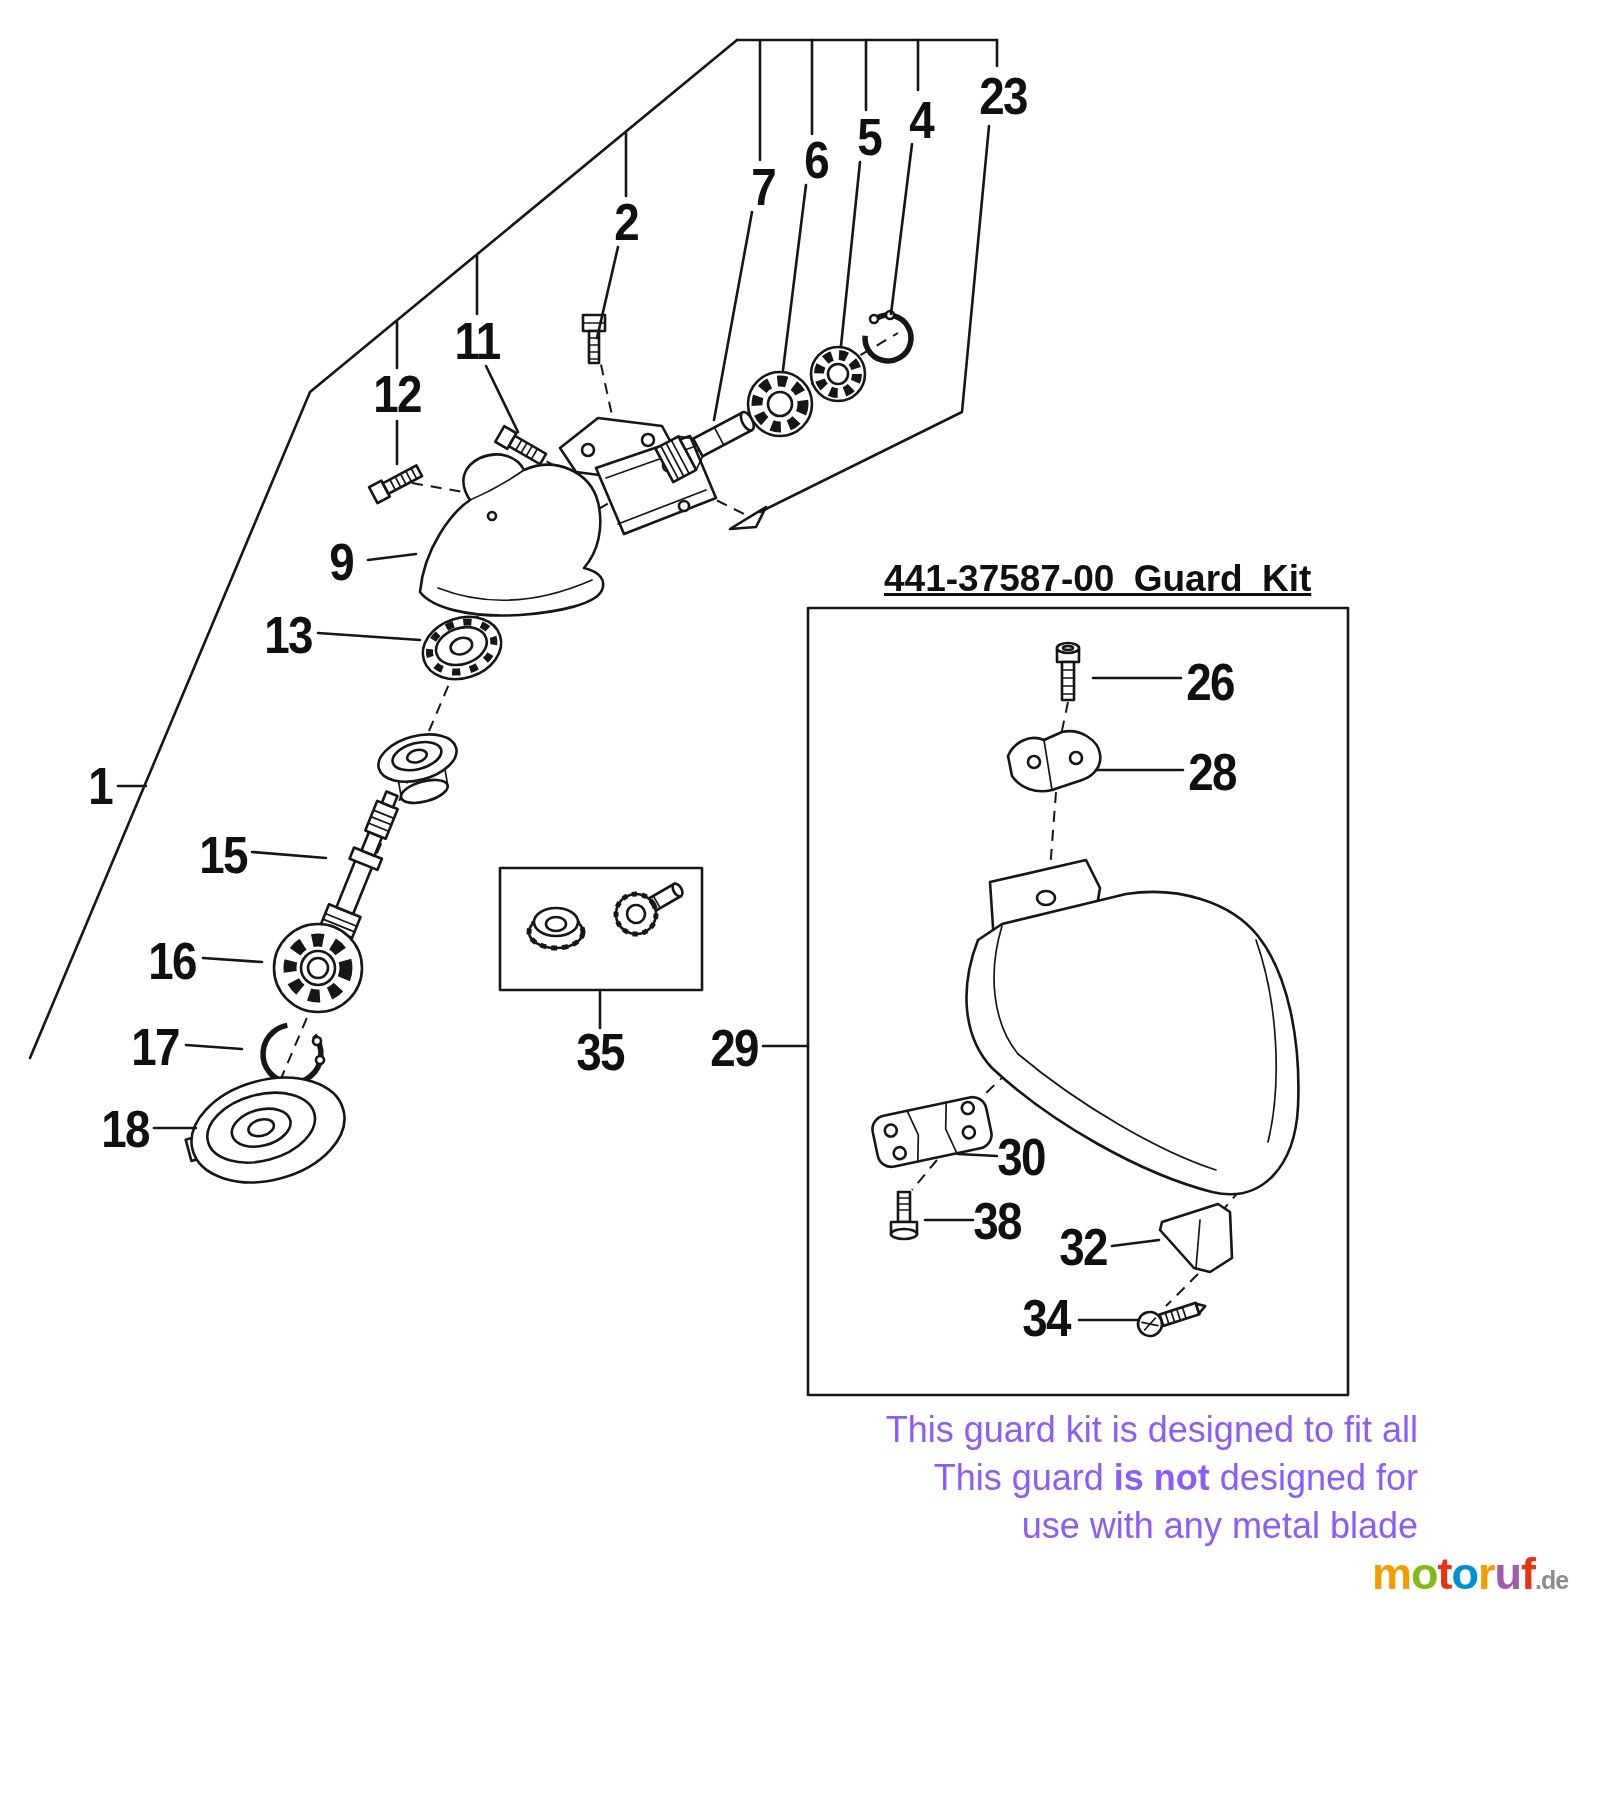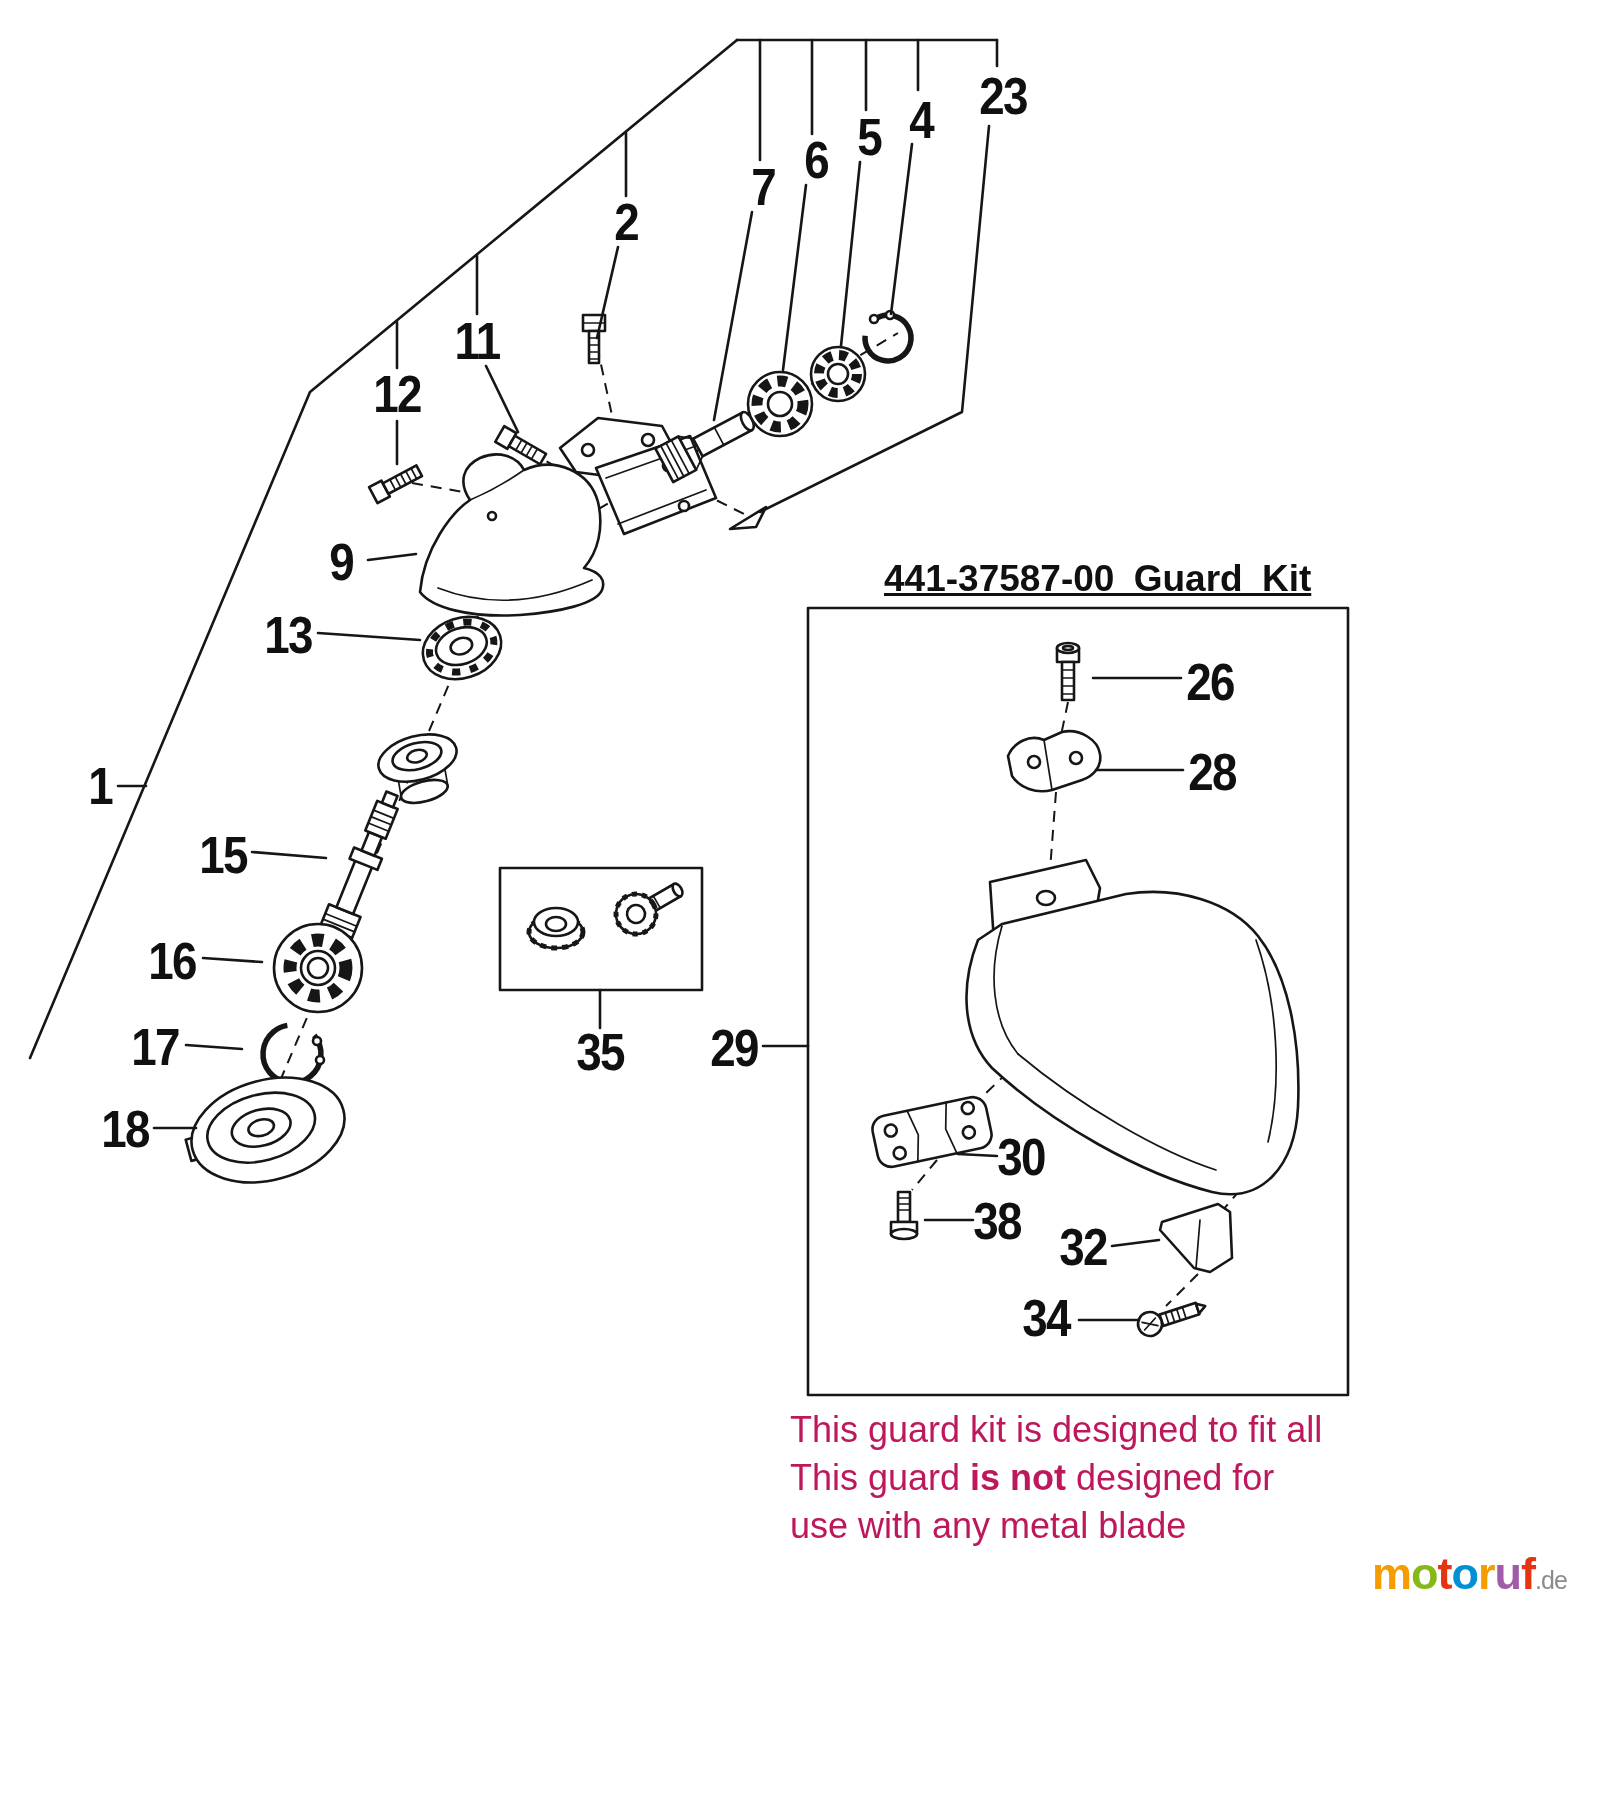--- a/index.html
+++ b/index.html
@@ -36,34 +36,34 @@
     font-weight:bold;
     color:#101010;
     word-spacing:9px;
     white-space:nowrap;
     text-decoration:underline;
   }
   .caption {
     position:absolute;
     left:790px; top:1406px;
     width:628px;
-    text-align:left;
+    text-align:right;
     font-size:36px;
     line-height:48px;
-    color:#be185d;
+    color:#8b5cf6;
   }
   .watermark {
     position:absolute;
     left:1372px; top:1548px;
     font-size:45px;
     font-weight:bold;
     letter-spacing:-1px;
     white-space:nowrap;
   }
-  .watermark .suffix { font-size:25px; font-weight:normal; }
+  .watermark .suffix { font-size:25px; font-weight:bold; }
 </style>
 </head>
 <body>
 
 <div class="stage">
 
 <svg class="diagram" width="1609" height="1800" viewBox="0 0 1609 1800">
 
   <g>
     <line class="d" x1="500" y1="567" x2="898" y2="333"></line>

